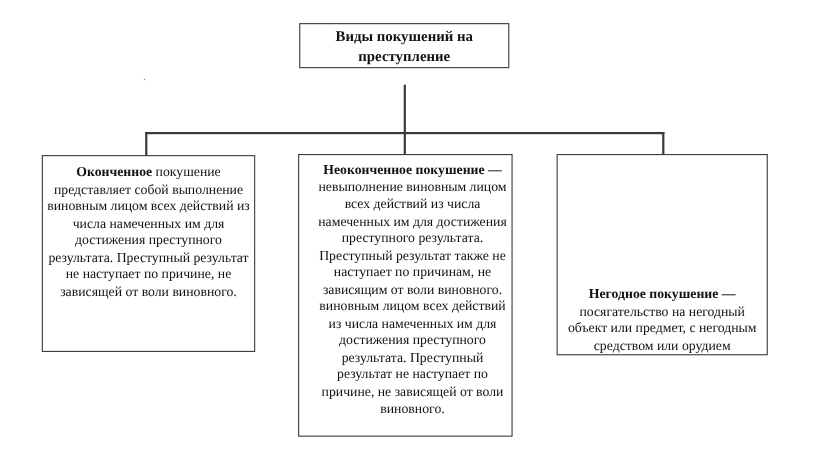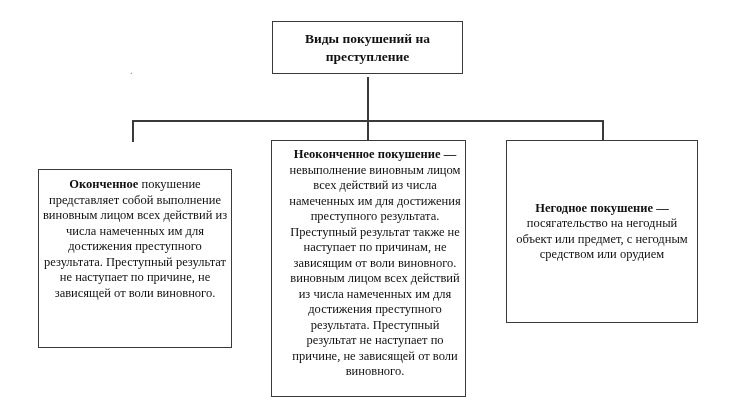--- a/index.html
+++ b/index.html
@@ -16,37 +16,36 @@
   .box {
     position: absolute;
     border: 1.5px solid #3a3a3a;
     background: #ffffff;
     text-align: center;
     font-size: 12.5px;
     line-height: 1.24;
   }
   .bold { font-weight: bold; }
   .root-box {
-    left: 272px; top: 21px; width: 191px; height: 53px;
+    left: 272px; top: 21px; width: 191px; height: 41px;
     display: flex; align-items: center; justify-content: center;
     font-size: 13.5px; font-weight: bold; line-height: 1.3;
     padding: 0 24px;
   }
   .branch-left {
     left: 38px; top: 141px; width: 194px; height: 179px;
     padding: 7px 3px 2px 3px;
-    margin-top: 28px;
   }
   .branch-mid {
     left: 271px; top: 140px; width: 195px; height: 257px;
     padding: 6px 3px 2px 16px;
   }
   .branch-right {
     left: 506px; top: 140px; width: 192px; height: 183px;
-    display: flex; flex-direction: column; justify-content: center;
+    display: flex; flex-direction: column; justify-content: flex-end;
     padding: 0 5px;
   }
   .line {
     position: absolute;
     background: #3a3a3a;
   }
   .stem         { left: 367px; top: 77px;  width: 2px;   height: 44px; }
   .hline        { left: 132px; top: 120px; width: 472px; height: 2px;  }
   .drop-left    { left: 132px; top: 120px; width: 2px;   height: 22px; }
   .drop-center  { left: 367px; top: 120px; width: 2px;   height: 21px; }

